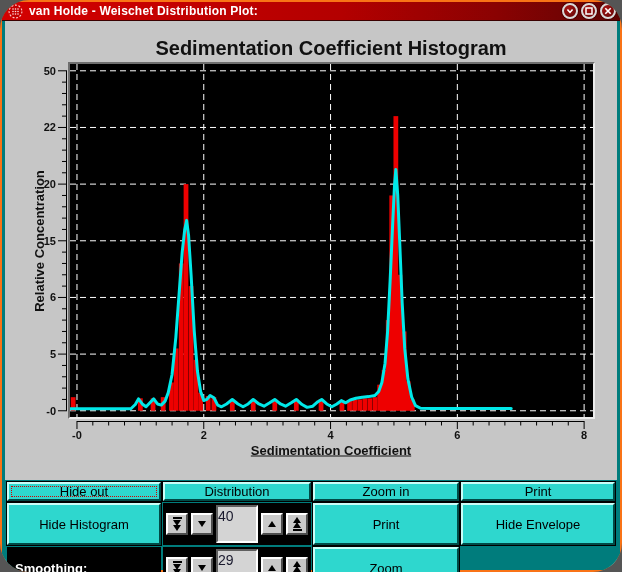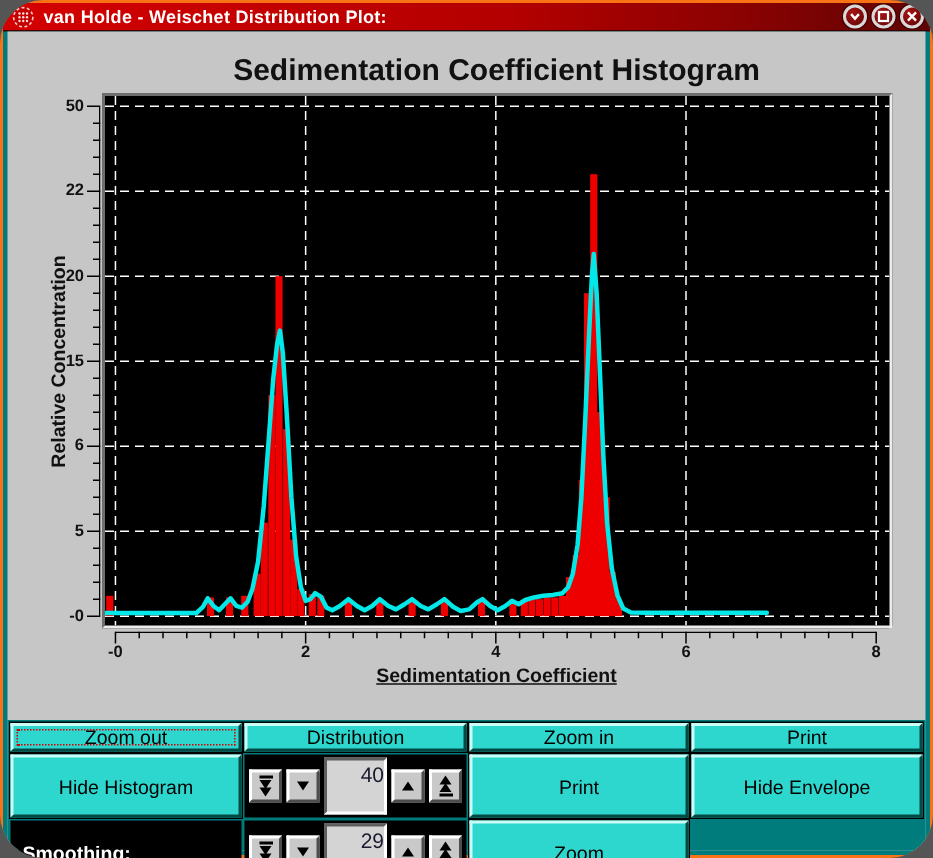--- a/index.html
+++ b/index.html
@@ -113,21 +113,21 @@
     border:2px solid; border-color:#ffffff #4d4d4d #4d4d4d #ffffff;
     box-shadow:0 0 0 1px #000;
     display:flex; align-items:center; justify-content:center;
     cursor:default;
   }
   .spin-value {
     flex:1 1 auto; height:38px;
     background:#d4d4d4;
     border:2px solid; border-color:#5f5f5f #ffffff #ffffff #5f5f5f;
     box-shadow:0 0 0 1px #000;
-    color:#1a1a2e; font-size:14px; text-align:right; line-height:18px;
+    color:#1a1a2e; font-size:14px; text-align:left; line-height:18px;
   }
   .glyph { display:flex; flex-direction:column; align-items:center; gap:1px; }
   .tri { width:0; height:0; border-left:4px solid transparent; border-right:4px solid transparent; }
   .tri.down { border-top:6px solid #000; }
   .tri.up   { border-bottom:6px solid #000; }
   .glyph .tri.down + .tri.down, .glyph .tri.up + .tri.up { margin-top:-2px; }
   .hbar { width:9px; height:2px; background:#000; }
 </style>
 </head>
 <body>
@@ -312,21 +312,21 @@
       <div class="x-tick-label" style="left: 330.549px; top: 429px;">4</div>
       <div class="x-tick-label" style="left: 457.337px; top: 429px;">6</div>
       <div class="x-tick-label" style="left: 584.125px; top: 429px;">8</div>
     </div>
 
   <div class="x-axis-title">Sedimentation Coefficient</div>
   <div class="y-axis-title">Relative Concentration</div>
 
   <div class="bottom-panel">
 
-    <button class="btn-cyan focused">Zoom out</button>
+    <button class="btn-cyan focused">Hide out</button>
     <button class="btn-cyan">Distribution</button>
     <button class="btn-cyan">Zoom in</button>
     <button class="btn-cyan">Print</button>
 
     <button class="btn-cyan">Hide Histogram</button>
     <div class="cell-spinner">
       <button class="spin-btn">
         <span class="glyph">
             <span class="hbar"></span>
             <span class="tri down"></span>

